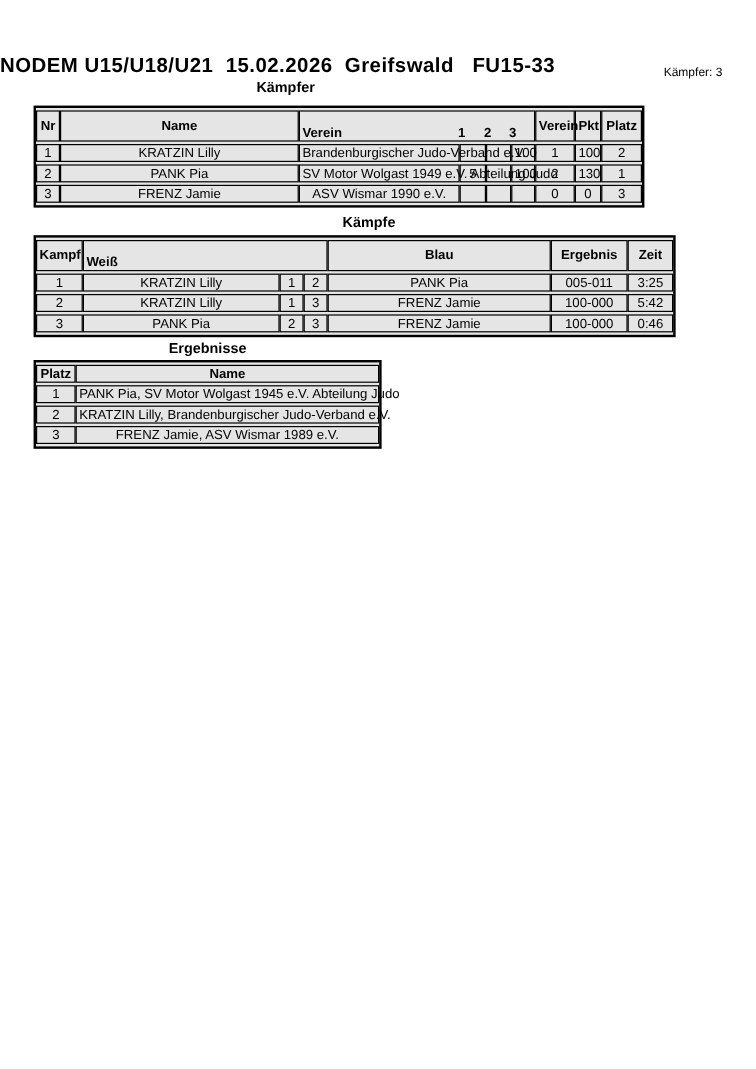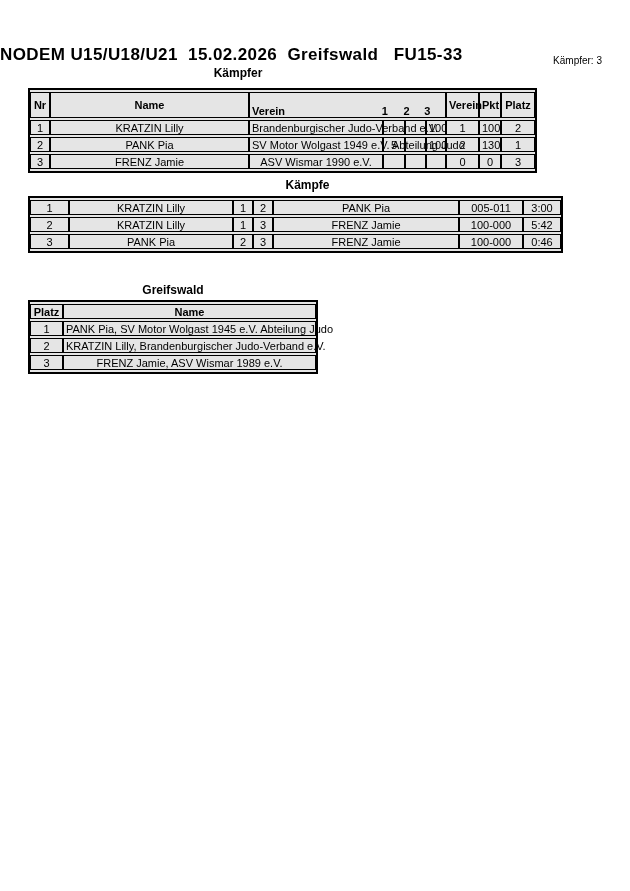--- a/index.html
+++ b/index.html
@@ -134,28 +134,41 @@
   <colgroup>
     <col style="width:39px">
       <col style="width:164px">
       <col style="width:20px">
     <col style="width:20px">
       <col style="width:186px">
       <col style="width:64px">
     <col style="width:38px">
   </colgroup>
   <tbody>
+      <tr>
+    <th>Kampf</th>
+    <th class="merged-hdr" colspan="3">
+      <div class="hdr-flex">
+        <span style="width:163px">Weiß</span>
+        <span style="width:20px"></span>
+        <span style="width:19px"></span>
+      </div>
+    </th>
+    <th>Blau</th>
+    <th>Ergebnis</th>
+    <th>Zeit</th>
+  </tr>
   <tr>
     <td>1</td>
     <td class="cell-left2">KRATZIN Lilly</td>
     <td>1</td>
     <td>2</td>
     <td class="cell-left2 bold">PANK Pia</td>
     <td>005-011</td>
-    <td>3:00</td>
+    <td>3:25</td>
   </tr>
   <tr>
     <td>2</td>
     <td class="cell-left2 bold">KRATZIN Lilly</td>
     <td>1</td>
     <td>3</td>
     <td class="cell-left2">FRENZ Jamie</td>
     <td>100-000</td>
     <td>5:42</td>
   </tr>
@@ -164,21 +177,21 @@
     <td class="cell-left2 bold">PANK Pia</td>
     <td>2</td>
     <td>3</td>
     <td class="cell-left2">FRENZ Jamie</td>
     <td>100-000</td>
     <td>0:46</td>
   </tr>
 </tbody>
   </table>
 
-<div class="abs section-title t3-title">Greifswald</div>
+<div class="abs section-title t3-title">Ergebnisse</div>
 <table class="abs doc-table t3">
   <colgroup>
     <col style="width:33px">
       <col style="width:253px">
   </colgroup>
   <tbody>
       <tr>
     <th>Platz</th>
     <th>Name</th>
   </tr>

